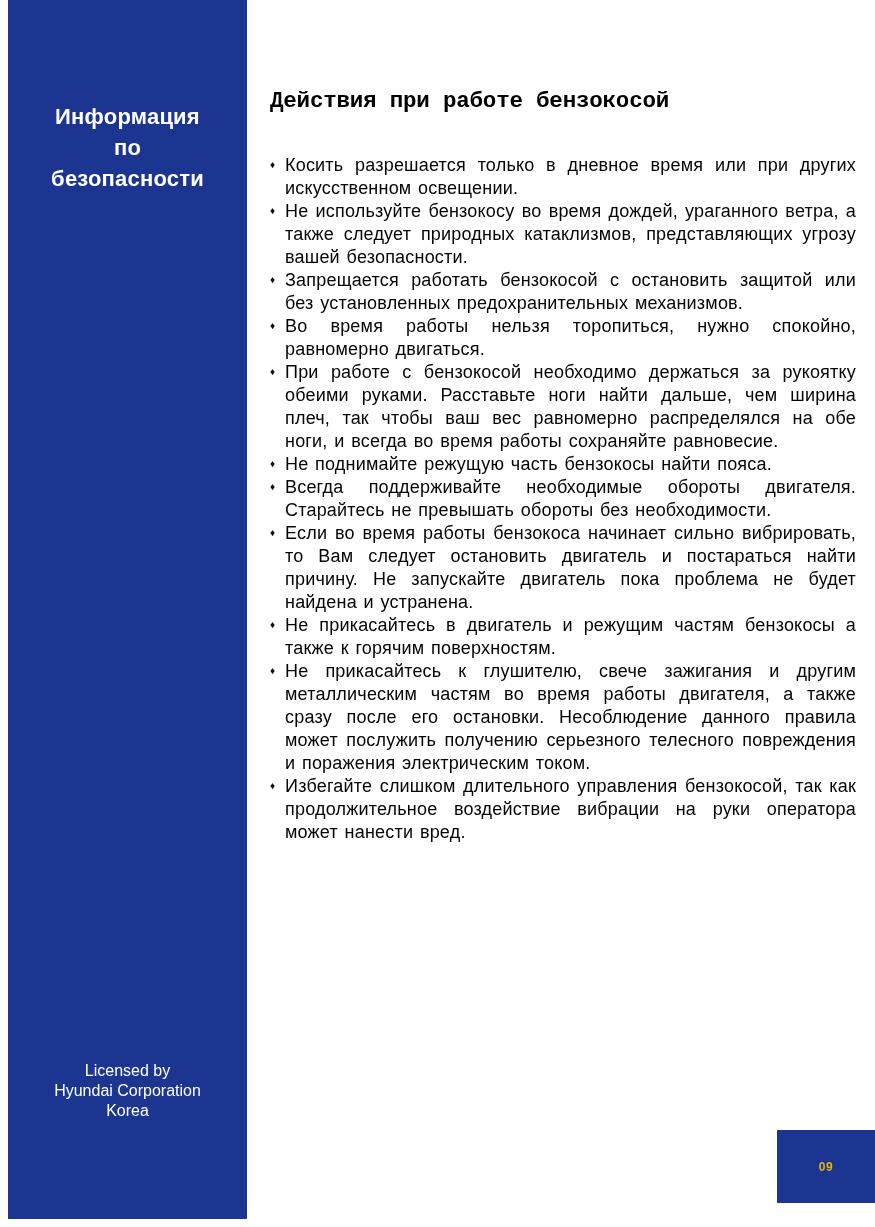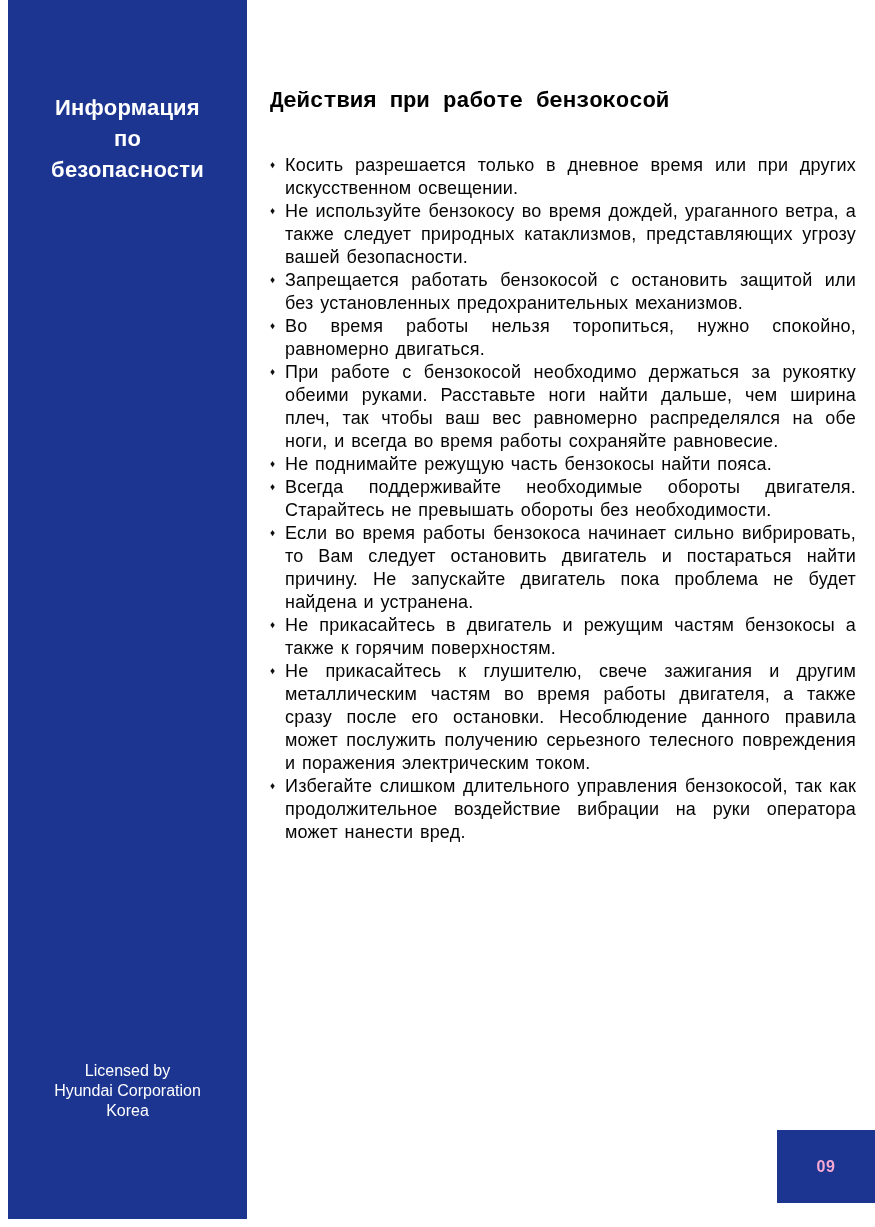--- a/index.html
+++ b/index.html
@@ -18,21 +18,21 @@
   
   .sidebar {
     position: absolute;
     left: 8px;
     top: 0;
     width: 239px;
     height: 1219px;
     background: var(--brand-blue, #1b3591);
   }
   .sidebar-title {
-    margin: 8px;
+    margin: 17px;
     padding-top: 84px;
     color: #ffffff;
     font-weight: bold;
     font-size: 22px;
     line-height: 31px;
     text-align: center;
     white-space: pre-line;
     letter-spacing: 0.2px;
   }
   .license {
@@ -94,23 +94,23 @@
     right: 0;
     bottom: 24px;
     width: 98px;
     height: 73px;
     background: var(--brand-blue, #1b3591);
     display: flex;
     align-items: center;
     justify-content: center;
   }
   .page-number-box span {
-    color: #f9a8d4;
+    color: #eab308;
     font-weight: bold;
-    font-size: 16px;
+    font-size: 12px;
     letter-spacing: 0.5px;
   }
 </style>
 </head>
 <body>
 
 <div class="page">
 
   <aside class="sidebar">
     <h2 class="sidebar-title">Информация

